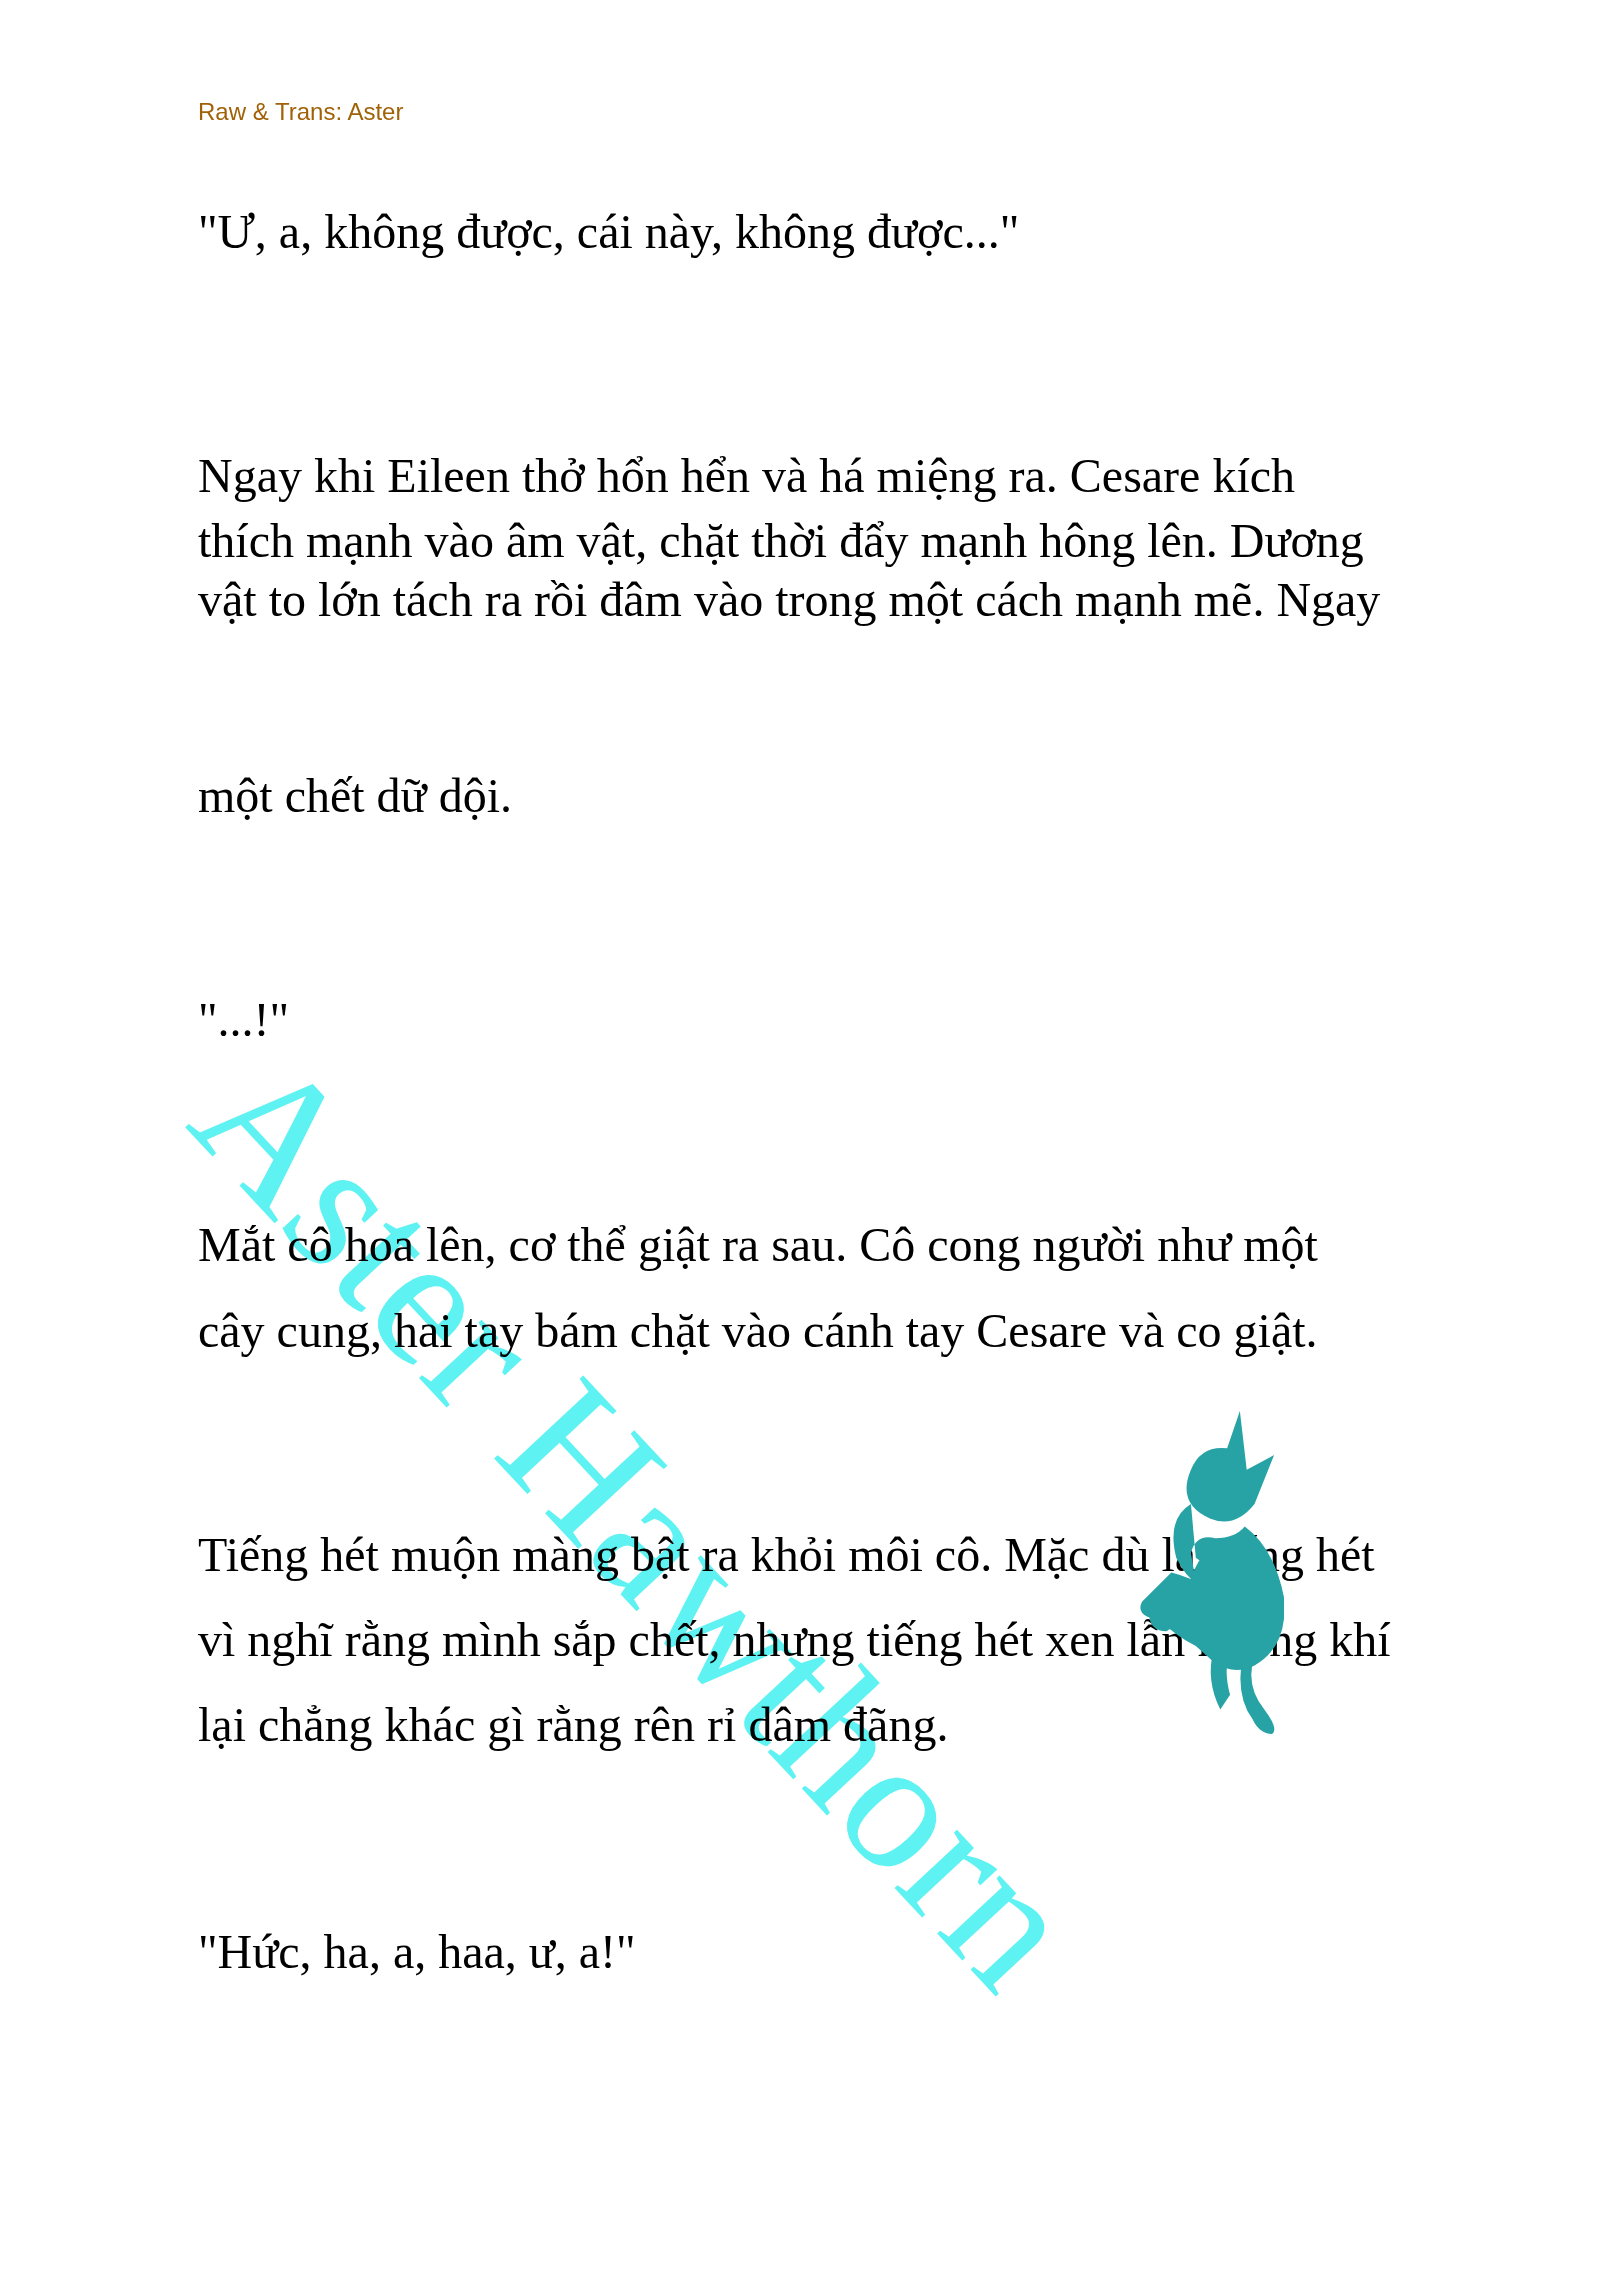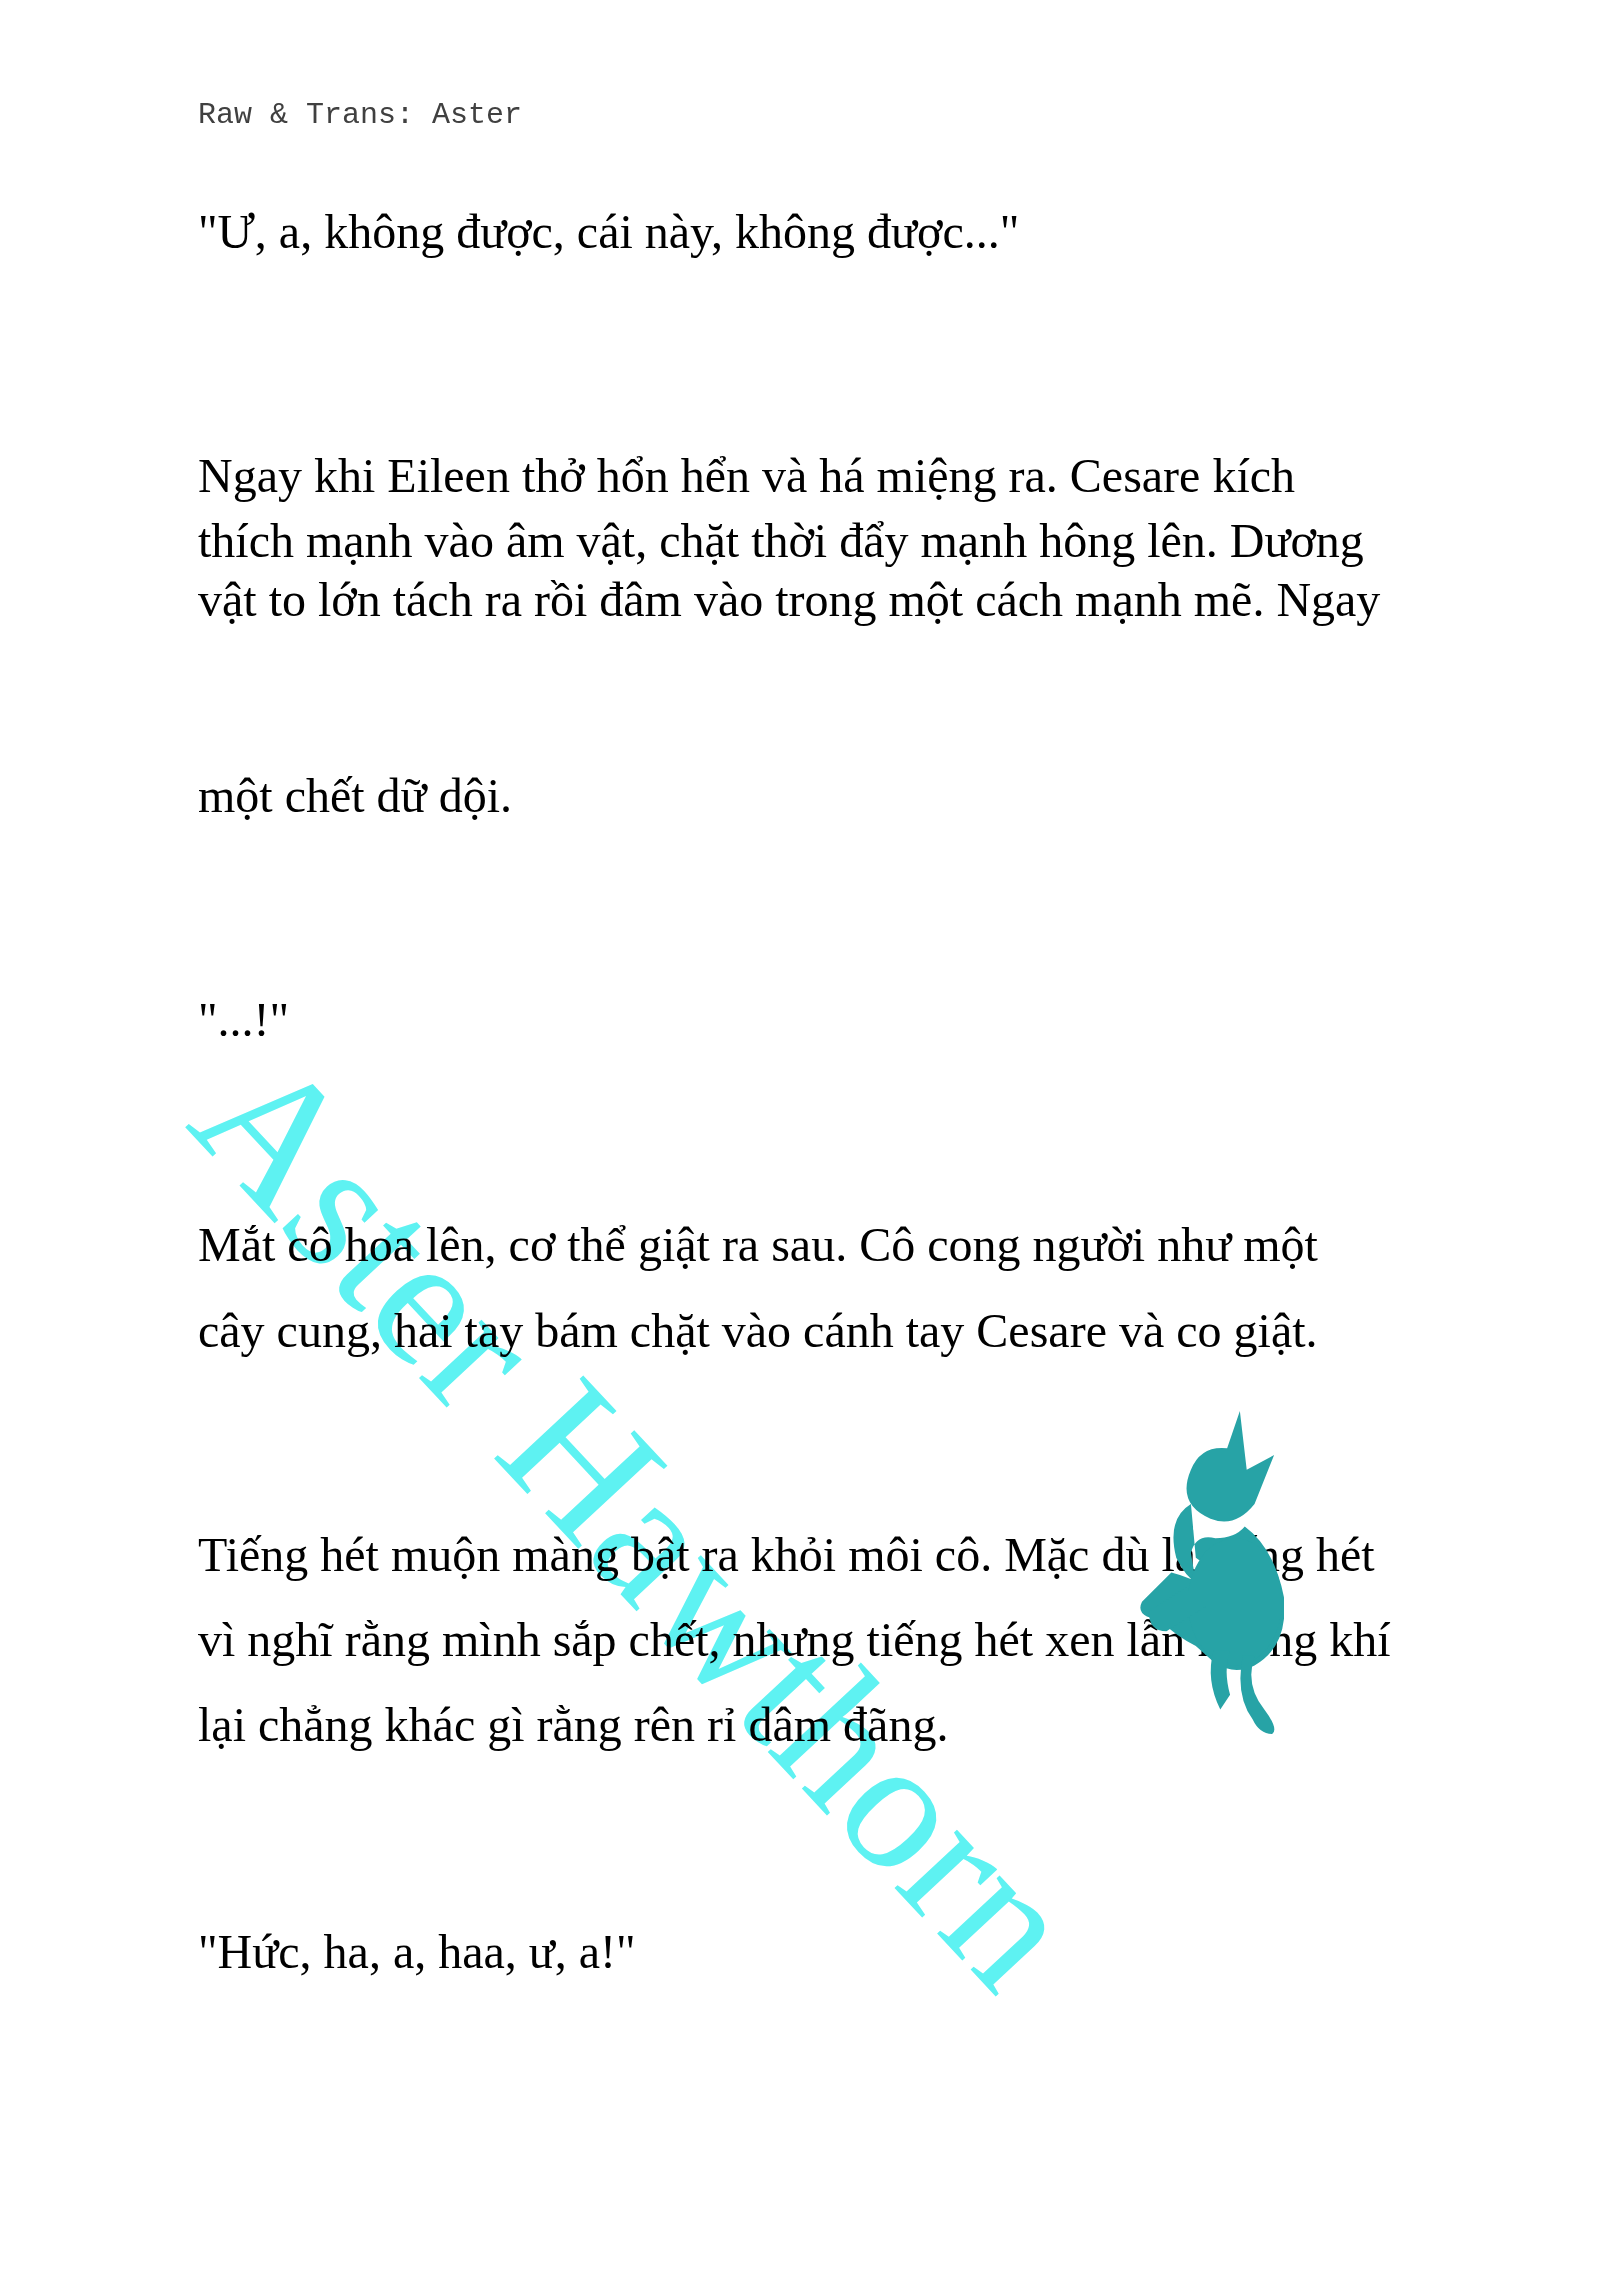--- a/index.html
+++ b/index.html
@@ -7,23 +7,23 @@
       position: relative;
       width: 1621px;
       height: 2293px;
       background: #ffffff;
       overflow: hidden;
     }
     .header {
       position: absolute;
       left: 198px;
       top: 98px;
-      font-family: Liberation Mono, monospace;
-      font-size: 30px;
-      color: #404040;
+      font-family: Liberation Sans, sans-serif;
+      font-size: 24px;
+      color: #a16207;
       white-space: nowrap;
     }
     .line {
       position: absolute;
       left: 198px;
       font-family: "Liberation Serif", serif;
       font-size: 48px;
       color: #000;
       white-space: nowrap;
       line-height: 1;

